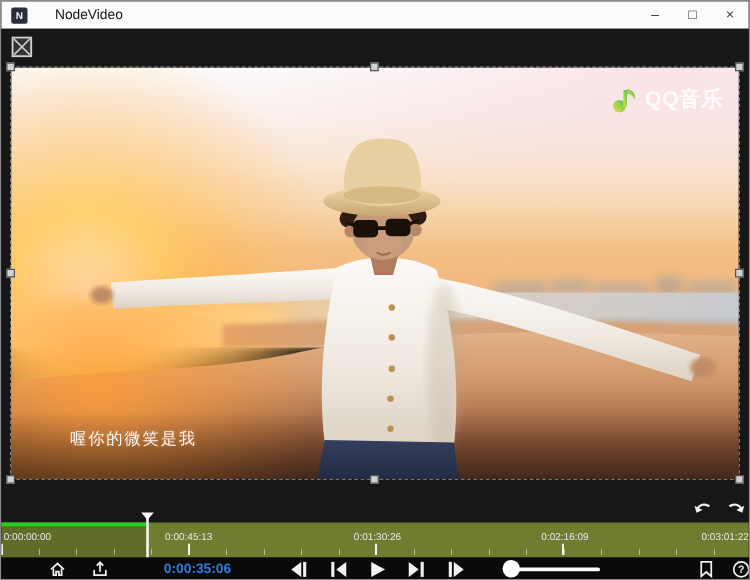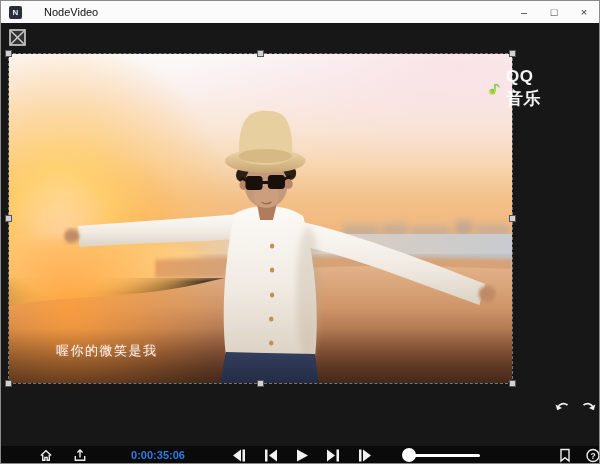--- a/index.html
+++ b/index.html
@@ -9,21 +9,21 @@
   .titlebar{position:absolute;left:0;top:0;width:100%;height:22px;background:#fbfbfb;display:flex;align-items:center;}
   .app-logo{width:13px;height:13px;margin-left:8px;border-radius:2px;background:#2b2e38;color:#eef;
     font-size:8px;font-weight:bold;display:flex;align-items:center;justify-content:center;}
   .title-text{margin-left:6px;font-size:11px;color:#111;padding-left:16px;}
   .win-btns{margin-left:auto;display:flex;height:100%;}
   .win-btn{width:30px;height:100%;display:flex;align-items:center;justify-content:center;font-size:11px;color:#333;cursor:default;}
   
   .stage{position:absolute;left:0;top:22px;width:100%;height:442px;background:#171717;}
   .missing-media{position:absolute;left:8px;top:6px;width:17px;height:17px;}
   
-  .video-frame{position:absolute;left:8px;top:31px;width:503px;height:329px;outline:1px dashed #777;}
+  .video-frame{position:absolute;left:8px;top:31px;width:582px;height:329px;outline:1px dashed #777;}
   .video-frame svg.scene{position:absolute;left:0;top:0;width:100%;height:100%;}
   .handle{position:absolute;width:7px;height:7px;background:#d2d2d2;border:1px solid #555;box-sizing:border-box;}
   .h-tl{left:-4px;top:-4px}.h-tc{left:calc(50% - 4px);top:-4px}.h-tr{right:-4px;top:-4px}
   .h-ml{left:-4px;top:calc(50% - 4px)}.h-mr{right:-4px;top:calc(50% - 4px)}
   .h-bl{left:-4px;bottom:-4px}.h-bc{left:calc(50% - 4px);bottom:-4px}.h-br{right:-4px;bottom:-4px}
   .watermark{position:absolute;left:478px;top:13px;display:flex;align-items:center;gap:4px;opacity:.95;}
   .watermark-text{color:#fff;font-size:17px;font-weight:600;letter-spacing:.5px;}
   .subtitle{position:absolute;left:47px;top:288px;color:#fff;font-size:13px;letter-spacing:1.5px;
     text-shadow:0 0 3px rgba(255,170,110,.9),0 1px 2px rgba(0,0,0,.35);opacity:.95;}
   
@@ -237,20 +237,32 @@
       <path d="M13.5,7 C10,4.5 5.5,5.5 3.8,9.5" fill="none" stroke="#f0f0f0" stroke-width="1.8"></path>
       <polygon points="1.6,6.6 3.2,12.2 8,10" fill="#f0f0f0"></polygon>
     </svg>
     <svg class="history-btn redo" viewBox="0 0 16 16">
       <g transform="translate(16,0) scale(-1,1)">
         <path d="M13.5,7 C10,4.5 5.5,5.5 3.8,9.5" fill="none" stroke="#f0f0f0" stroke-width="1.8"></path>
         <polygon points="1.6,6.6 3.2,12.2 8,10" fill="#f0f0f0"></polygon>
       </g>
     </svg>
 
+    <div class="timeline">
+      <div class="progress-shade"></div>
+      <div class="progress-line"></div>
+      <div class="tickMinor"></div>
+      <div class="tickMajor"></div>
+      <span class="ts ts0">0:00:00:00</span>
+      <span class="ts ts1">0:00:45:13</span>
+      <span class="ts ts2">0:01:30:26</span>
+      <span class="ts ts3">0:02:16:09</span>
+      <span class="ts ts4">0:03:01:22</span>
+      <div class="playhead"></div>
+    </div>
 
     <div class="controlbar">
       <svg class="cbtn home" viewBox="0 0 16 16">
         <path d="M2.5,8 L8,3 L13.5,8" fill="none" stroke="#ededed" stroke-width="1.5"></path>
         <path d="M4.5,7.2 V13 H6.8 V10 H9.2 V13 H11.5 V7.2" fill="none" stroke="#ededed" stroke-width="1.5"></path>
       </svg>
       <svg class="cbtn export" viewBox="0 0 16 16">
         <path d="M3,8.5 V13 H13 V8.5" fill="none" stroke="#ededed" stroke-width="1.5"></path>
         <path d="M8,10 V2.6 M5.2,4.8 L8,2 L10.8,4.8" fill="none" stroke="#ededed" stroke-width="1.5"></path>
       </svg>

